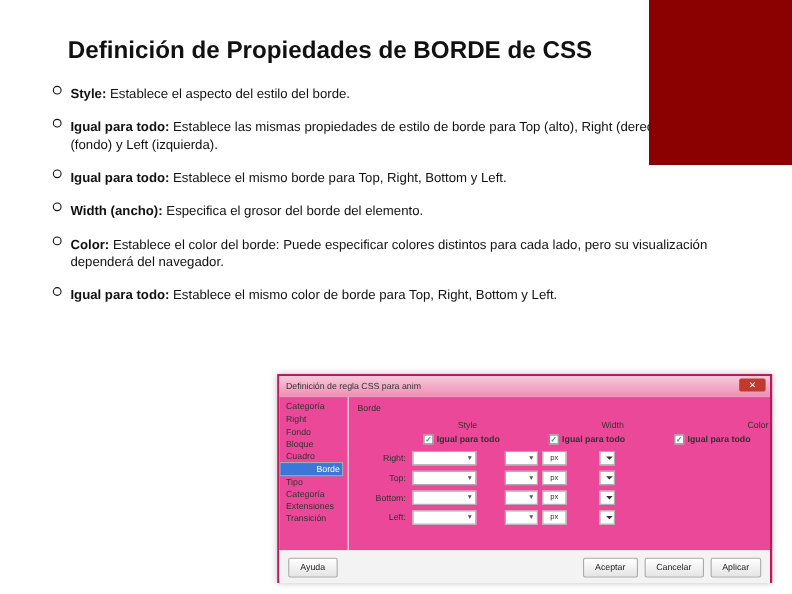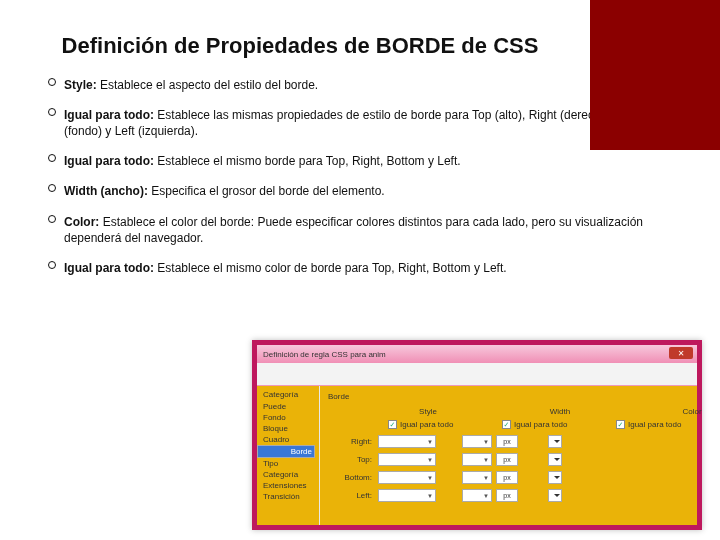--- a/index.html
+++ b/index.html
@@ -4,33 +4,33 @@
 <style>
   * { box-sizing: border-box; margin: 0; padding: 0; }
   body { font-family: Arial, sans-serif; width: 720px; height: 540px; background: #fff; position: relative; overflow: hidden; }
   .corner { position: absolute; top: 0; right: 0; width: 130px; height: 150px; background: #8b0000; }
   .title { font-size: 22px; color: #111; text-align: center; padding: 32px 180px 8px 60px; line-height: 1.3; }
   .bullets { padding: 8px 40px 0 48px; }
   .bullet { font-size: 12px; color: #111; margin-bottom: 14px; display: flex; align-items: flex-start; line-height: 1.35; }
   .circ { flex: 0 0 auto; width: 8px; height: 8px; border: 1.3px solid #111; border-radius: 50%; margin-right: 8px; margin-top: 1px; }
   .bullet .txt { flex: 1; }
   .bullet b { font-weight: bold; }
-  .dialog { position: absolute; left: 252px; top: 340px; width: 450px; height: 190px; border: 5px solid #be185d; background: #f3f3f3; font-size: 8px; box-shadow: 0 0 6px rgba(0,0,0,.25); }
+  .dialog { position: absolute; left: 252px; top: 340px; width: 450px; height: 190px; border: 2px solid #be185d; background: #f3f3f3; font-size: 8px; box-shadow: 0 0 6px rgba(0,0,0,.25); }
   .dlg-title { background: linear-gradient(#f7c8dc,#f08fb5); height: 18px; display:flex; align-items:center; padding:0 6px; color:#333; font-size:8px; position:relative; }
   .dlg-close { position:absolute; right:4px; top:2px; width:24px; height:12px; background:#c0392b; color:#fff; display:flex; align-items:center; justify-content:center; border-radius:2px; font-size:8px; }
-  .dlg-body { display:flex; height: 140px; background:#eab308; border-top:1px solid #e9b;margin-top:22px; }
+  .dlg-body { display:flex; height: 140px; background:#ec4899; border-top:1px solid #e9b; }
   .dlg-side { width: 85px; border-right:1px solid #e8e8e8; padding:4px 0; }
   .cat-hdr { font-size:8px; color:#333; padding:0 6px 2px; }
   .cat { font-size:8px; padding:1px 6px; color:#333; cursor:default; }
   .cat.sel { background:#3a77d6; color:#fff; }
   .dlg-main { flex:1; padding:6px 8px; }
   .hdr-row { display:flex; margin-left: 60px; gap: 52px; margin-bottom:4px; color:#333; }
   .hdr-row .h { width: 80px; text-align:center; }
   .chk-row { display:flex; margin-left:60px; gap:34px; margin-bottom:6px; }
-  .chk { width:80px; display:flex; align-items:center; gap:3px; color:#333; }
+  .chk { width:80px; display:flex; align-items:center; gap:3px; color:#333;font-weight:bold; }
   .chk .box { width:9px; height:9px; border:1px solid #888; display:flex; align-items:center; justify-content:center; font-size:7px; color:#2a7; background:#fff; }
   .row { display:flex; align-items:center; margin-bottom:5px; }
   .row .lbl { width:50px; text-align:right; padding-right:6px; color:#333; }
   .sel { width:58px; height:13px; border:1px solid #aaa; background:#fff; display:flex; align-items:center; justify-content:flex-end; padding-right:2px; color:#555; margin-right:4px; }
   .sel .arr { font-size:6px; }
   .sel.sm { width:30px; }
   .unit { width:22px; height:13px; border:1px solid #aaa; background:#fff; display:flex; align-items:center; justify-content:center; font-size:7px; margin-right:6px; color:#333; }
   .swatch { width:14px; height:13px; border:1px solid #aaa; background:#fff; position:relative; }
   .swatch:after { content:""; position:absolute; right:1px; bottom:1px; border:3px solid transparent; border-top-color:#333; }
   .dlg-foot { height:30px; border-top:1px solid #e8e8e8; display:flex; align-items:center; padding:0 8px; gap:6px; background:#f3f3f3; }
@@ -75,21 +75,21 @@
   <div class="dlg-title">
     <span>Definición de regla CSS para anim</span>
     <div class="dlg-close">
         <span>✕</span>
       </div>
   </div>
   <div class="dlg-body">
     <div class="dlg-side">
       <div class="cat-hdr">Categoría</div>
       <div>
-          <div class="cat">Puede</div>
+          <div class="cat">Right</div>
           <div class="cat">Fondo</div>
           <div class="cat">Bloque</div>
           <div class="cat">Cuadro</div>
           <div class="cat sel">Borde</div>
           <div class="cat">Tipo</div>
           <div class="cat">Categoría</div>
           <div class="cat">Extensiones</div>
           <div class="cat">Transición</div>
         </div>
     </div>
@@ -163,13 +163,28 @@
             <div class="sel sm">
               <span class="arr">▼</span>
             </div>
             <div class="unit">px</div>
             <div style="width:24px"></div>
             <div class="swatch"></div>
           </div>
         </div>
     </div>
   </div>
+  <div class="dlg-foot">
+    <div class="btn">
+        <span>Ayuda</span>
+      </div>
+    <div class="spacer"></div>
+    <div class="btn">
+        <span>Aceptar</span>
+      </div>
+    <div class="btn">
+        <span>Cancelar</span>
+      </div>
+    <div class="btn">
+        <span>Aplicar</span>
+      </div>
+  </div>
 </div>
 
 </body></html>

